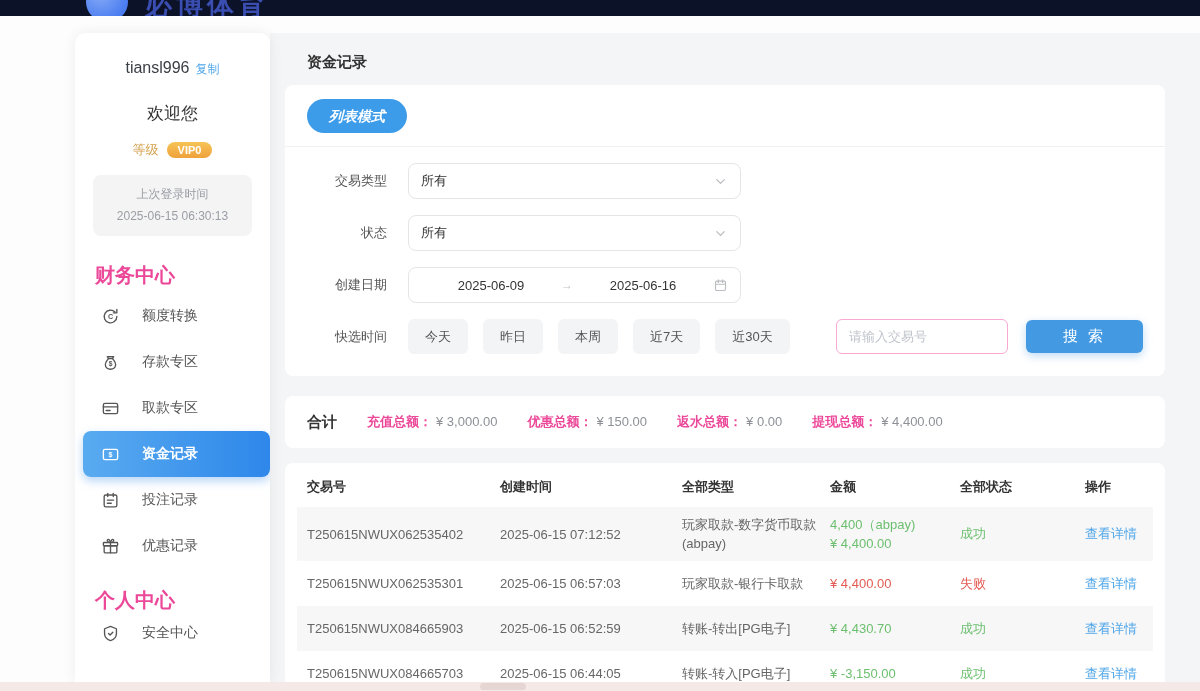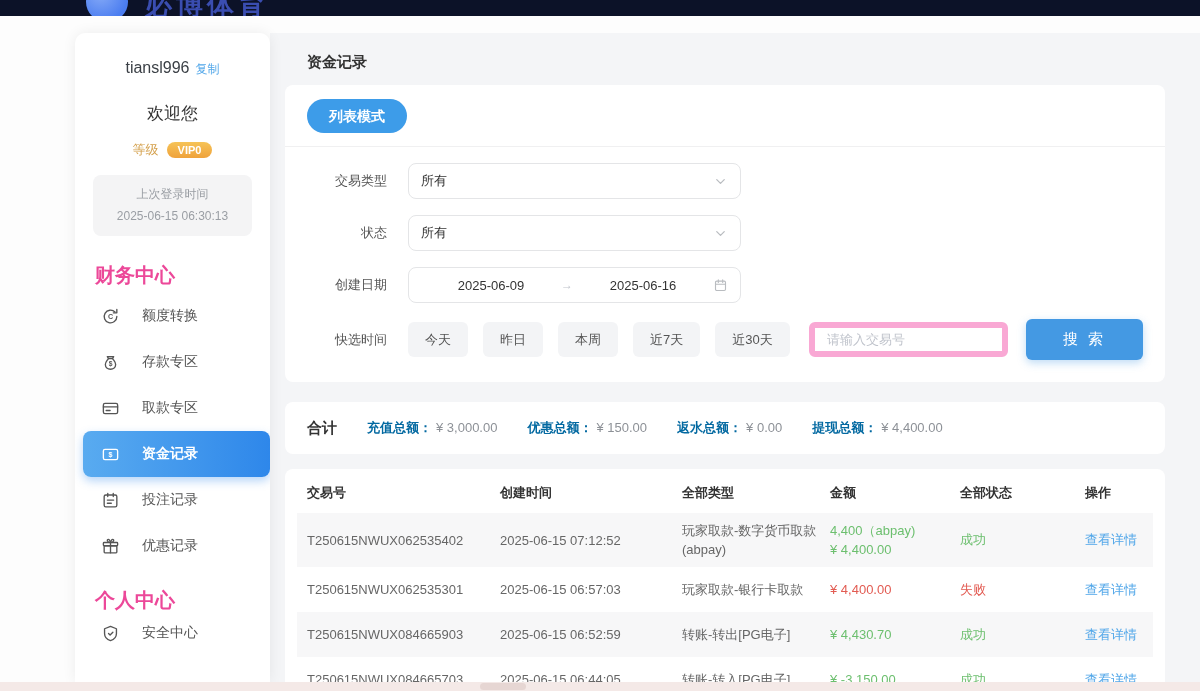--- a/index.html
+++ b/index.html
@@ -42,46 +42,46 @@
   
   .content { position:absolute; left:270px; top:8px; width:930px; height:649px;
     background:#f4f5f7; overflow:hidden; }
   .page-title { padding:20px 0 0 37px; font-size:15px; font-weight:bold; color:#333; }
   .card { width:880px; margin-left:15px; background:#fff; border-radius:8px; }
   .filter-card { margin-top:13px; padding:14px 22px 22px; }
 
   .tab-group { display:inline-flex; background:#f3f4f6; border-radius:17px; }
   .tab { height:34px; line-height:34px; padding:0 22px; font-size:14px; color:#9a9a9a;
     border-radius:17px; cursor:pointer; }
-  .tab.active { background:#3d9ce9; color:#fff; font-weight:bold; }
+  .tab.active { background:#3d9ce9; color:#fff; font-weight:bold;font-style:italic; }
   .divider { height:1px; background:#f0f0f1; margin:13px -22px 0; }
 
   .filter-row { display:flex; align-items:center; margin-top:16px; }
   .filter-label { width:80px; text-align:right; margin-right:21px; font-size:13px; color:#555; flex:none; }
   .select { width:333px; height:36px; border:1px solid #e4e5e7; border-radius:8px; background:#fff;
     display:flex; align-items:center; justify-content:space-between; padding:0 12px;
     font-size:13px; color:#333; cursor:pointer; }
   .select svg, .date-field svg { width:15px; height:15px; color:#b9bcc0; }
   .date-field { width:333px; height:36px; border:1px solid #e4e5e7; border-radius:8px; background:#fff;
     display:flex; align-items:center; padding:0 12px; font-size:13px; color:#333; cursor:pointer; }
   .date-part { flex:1; text-align:center; }
   .date-arrow { color:#c0c4cc; font-size:12px; }
   .quick-btn { height:35px; padding:0 17px; margin-right:15px; background:#f3f4f6; border-radius:6px;
     display:flex; align-items:center; font-size:13px; color:#555; cursor:pointer; }
-  .search-input { margin-left:auto; width:199px; height:35px; border:6px solid #f9a8d4; border-radius:6px;
+  .search-input { margin-left:auto; width:172px; height:35px; border:1px solid #f9a8d4; border-radius:6px;
     padding:0 12px; font-size:13px; color:#333; outline:none; background:#fff; }
   .search-input::placeholder { color:#c0c4cc; }
-  .search-btn { margin-left:18px; width:117px; height:41px; background:#4499e3; border:none; border-radius:6px;
+  .search-btn { margin-left:18px; width:117px; height:33px; background:#4499e3; border:none; border-radius:6px;
     color:#fff; font-size:15px; letter-spacing:3px; cursor:pointer;
     box-shadow:0 3px 8px rgba(68,153,227,.35); font-family:inherit; }
 
   .summary-card { margin-top:20px; height:52px; display:flex; align-items:center; padding:0 22px; }
   .summary-title { font-size:15px; font-weight:bold; color:#333; margin-right:30px; }
   .summary-item { margin-right:30px; font-size:13px; }
-  .summary-item b { color:#0369a1; }
+  .summary-item b { color:#ec4899; }
   .summary-item span { color:#8d9197; margin-left:4px; }
 
   .table-card { margin-top:15px; padding:4px 22px 0; height:235px; overflow:hidden; }
   .trow { display:grid; grid-template-columns:193px 182px 148px 130px 125px 1fr;
     align-items:center; font-size:13px; color:#666; }
   .trow.head { height:40px; color:#333; font-weight:bold; }
   .trow.r1 { height:54px; }
   .trow.r2 { height:45px; }
   .trow.stripe { background:#f7f7f8; margin:0 -10px; padding:0 10px; }
   .cell2 { line-height:1.5; }

